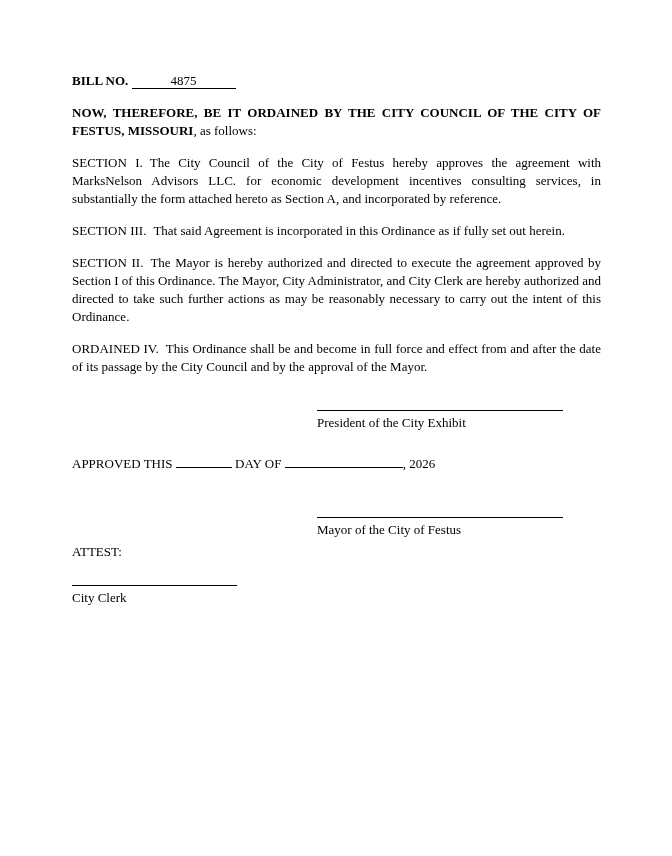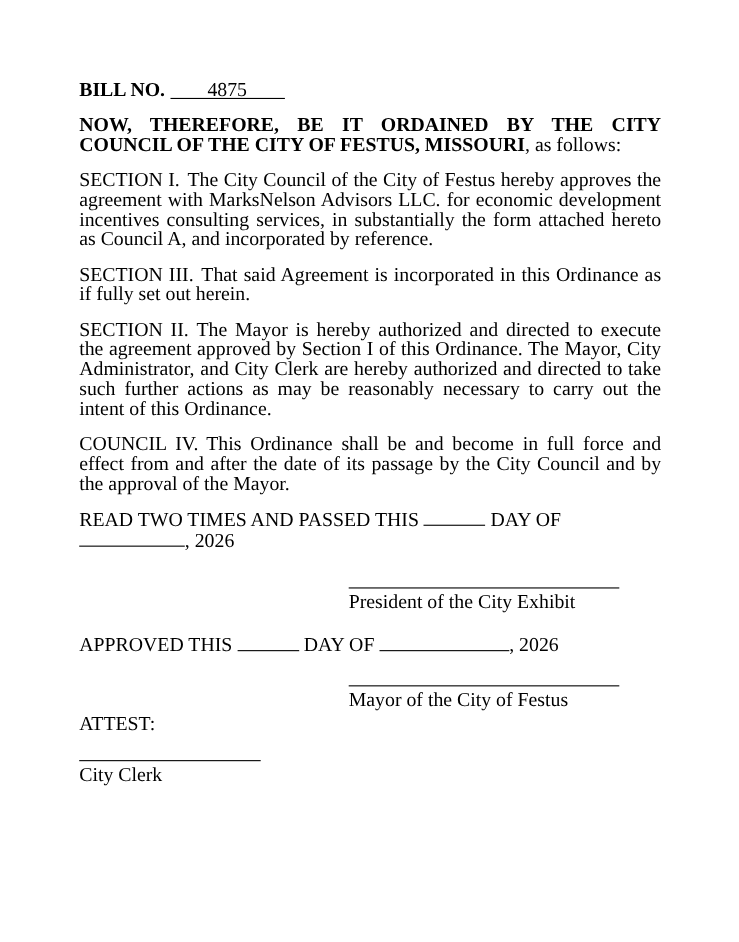--- a/index.html
+++ b/index.html
@@ -4,21 +4,21 @@
 <style>
   html, body { margin: 0; padding: 0; background: #ffffff; }
   .page {
     position: relative;
     width: 672px;
     height: 856px;
     background: #ffffff;
     box-sizing: border-box;
     padding: 72px 71px 0 72px;
     font-family: "Liberation Serif", serif;
-    font-size: 18px;
+    font-size: 13px;
     line-height: 18px;
     color: #000000;
     overflow: hidden;
   }
   .header-row { display: flex; justify-content: space-between; align-items: baseline; }
   .b { font-weight: bold; }
   .u { }
   .blank {
     display: inline-block;
     border-bottom: 1px solid #000;
@@ -30,21 +30,21 @@
   .bill-blank { width: 104px; }
   .ord-blank { width: 42px; }
   .blank-day { width: 56px; }
   .blank-month-read { width: 96px; }
   .blank-month-appr { width: 118px; }
   .title-para { font-weight: bold; text-align: justify; margin: 30px 0 0 0; }
   .body-para { text-align: justify; margin: 14px 0 0 0; }
   .plain-para { margin: 14px 0 0 0; }
   .sec-dot { margin-right: 7px; }
   .sig-block { margin: 34px 0 0 245px; width: 250px; }
-  .sig-block.mayor { margin-top: 28px; }
+  .sig-block.mayor { margin-top: 44px; }
   .sig-line { width: 246px; border-bottom: 1.5px solid #000; height: 0; margin-bottom: 3px; }
   .approved-para { margin: 20px 0 0 0; }
   .attest-para { margin: 4px 0 0 0; }
   .clerk-block { margin: 24px 0 0 0; width: 170px; }
   .clerk-line { width: 165px; border-bottom: 1.5px solid #000; height: 0; margin-bottom: 3px; }
 </style>
 </head>
 <body>
 
 <div class="page">
@@ -52,29 +52,28 @@
   <div class="header-row">
     <div>
       <span class="b">BILL NO.</span>
       <span class="blank bill-blank"><span>4875</span></span>
     </div>
   </div>
 
 
   <p class="body-para"><span class="b">NOW, THEREFORE, BE IT ORDAINED BY THE CITY COUNCIL OF THE CITY OF FESTUS, MISSOURI</span><span>, as follows:</span></p>
 
-  <p class="body-para"><span class="u">SECTION I</span><span class="sec-dot">.</span><span>The City Council of the City of Festus hereby approves the agreement with MarksNelson Advisors LLC. for economic development incentives consulting services, in substantially the form attached hereto as </span><span class="u">Council A</span><span>, and incorporated by reference.</span></p>
+  <p class="body-para"><span class="u">SECTION I</span><span class="sec-dot">.</span><span>The City Council of the City of Festus hereby approves the agreement with MarksNelson Advisors LLC. for economic development incentives consulting services, in substantially the form attached hereto as </span><span class="u">Section A</span><span>, and incorporated by reference.</span></p>
 
   <p class="body-para"><span class="u">SECTION III</span><span class="sec-dot">.</span><span>That said Agreement is incorporated in this Ordinance as if fully set out herein.</span></p>
 
   <p class="body-para"><span class="u">SECTION II</span><span class="sec-dot">.</span><span>The Mayor is hereby authorized and directed to execute the agreement approved by Section I of this Ordinance. The Mayor, City Administrator, and City Clerk are hereby authorized and directed to take such further actions as may be reasonably necessary to carry out the intent of this Ordinance.</span></p>
 
-  <p class="body-para"><span class="u">COUNCIL IV</span><span class="sec-dot">.</span><span>This Ordinance shall be and become in full force and effect from and after the date of its passage by the City Council and by the approval of the Mayor.</span></p>
+  <p class="body-para"><span class="u">ORDAINED IV</span><span class="sec-dot">.</span><span>This Ordinance shall be and become in full force and effect from and after the date of its passage by the City Council and by the approval of the Mayor.</span></p>
 
-  <p class="plain-para"><span>READ TWO TIMES AND PASSED THIS</span> <span class="blank blank-day"></span> <span>DAY OF</span> <span class="blank blank-month-read"></span><span>, 2026</span></p>
 
   <div class="sig-block">
     <div class="sig-line"></div>
     <div>President of the City Exhibit</div>
   </div>
 
   <p class="approved-para"><span>APPROVED THIS</span> <span class="blank blank-day"></span> <span>DAY OF</span> <span class="blank blank-month-appr"></span><span>, 2026</span></p>
 
   <div class="sig-block mayor">
     <div class="sig-line"></div>

